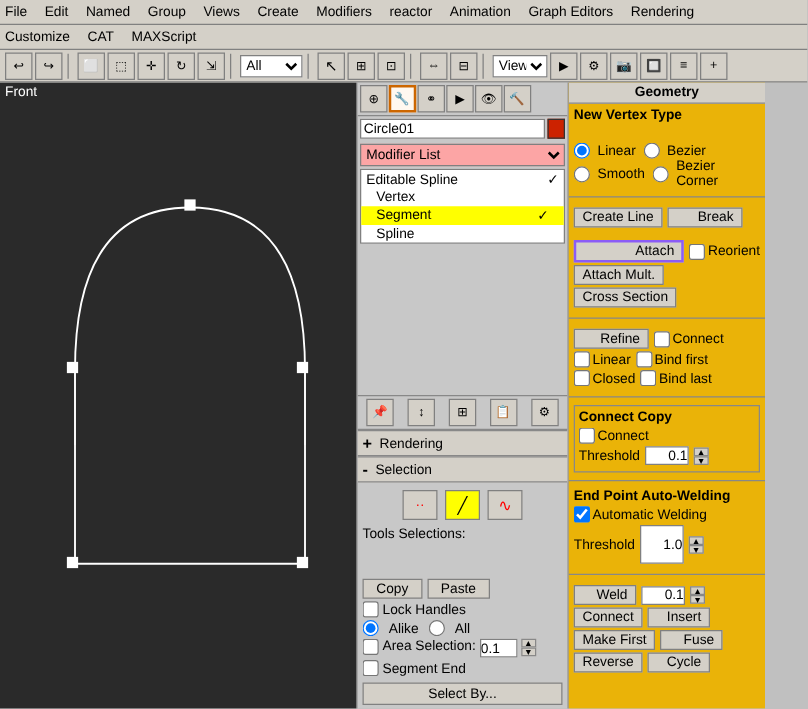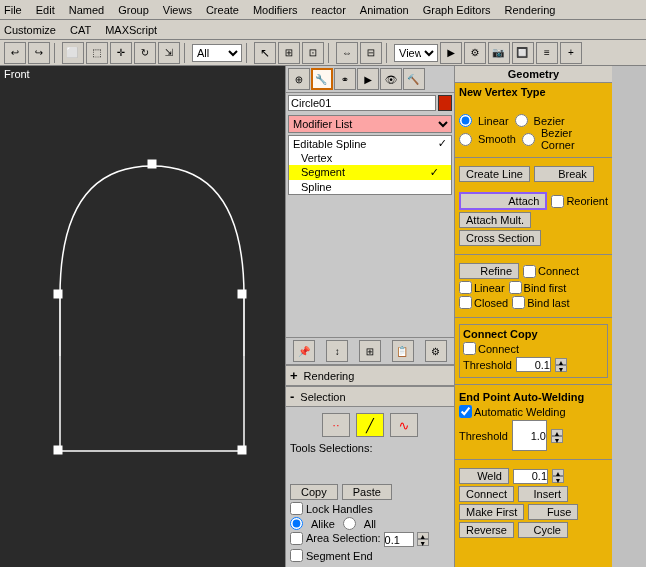--- a/index.html
+++ b/index.html
@@ -236,20 +236,21 @@
           </div>
         </div>
 
         
         <div class="checkbox-row">
           <input type="checkbox" style="">
           <span>Segment End</span>
         </div>
 
         
+        <button class="select-by-btn">Select By...</button>
       </div>
     </div>
 
     <div class="right-geo-panel">
       <div class="geo-title">Geometry</div>
 
       <div class="geo-section">
         <div style="font-size:11px;font-weight:bold;margin-bottom:16px;">New Vertex Type</div>
         <div class="geo-radio-group">
           <input type="radio" name="nvt" checked="" style="">

